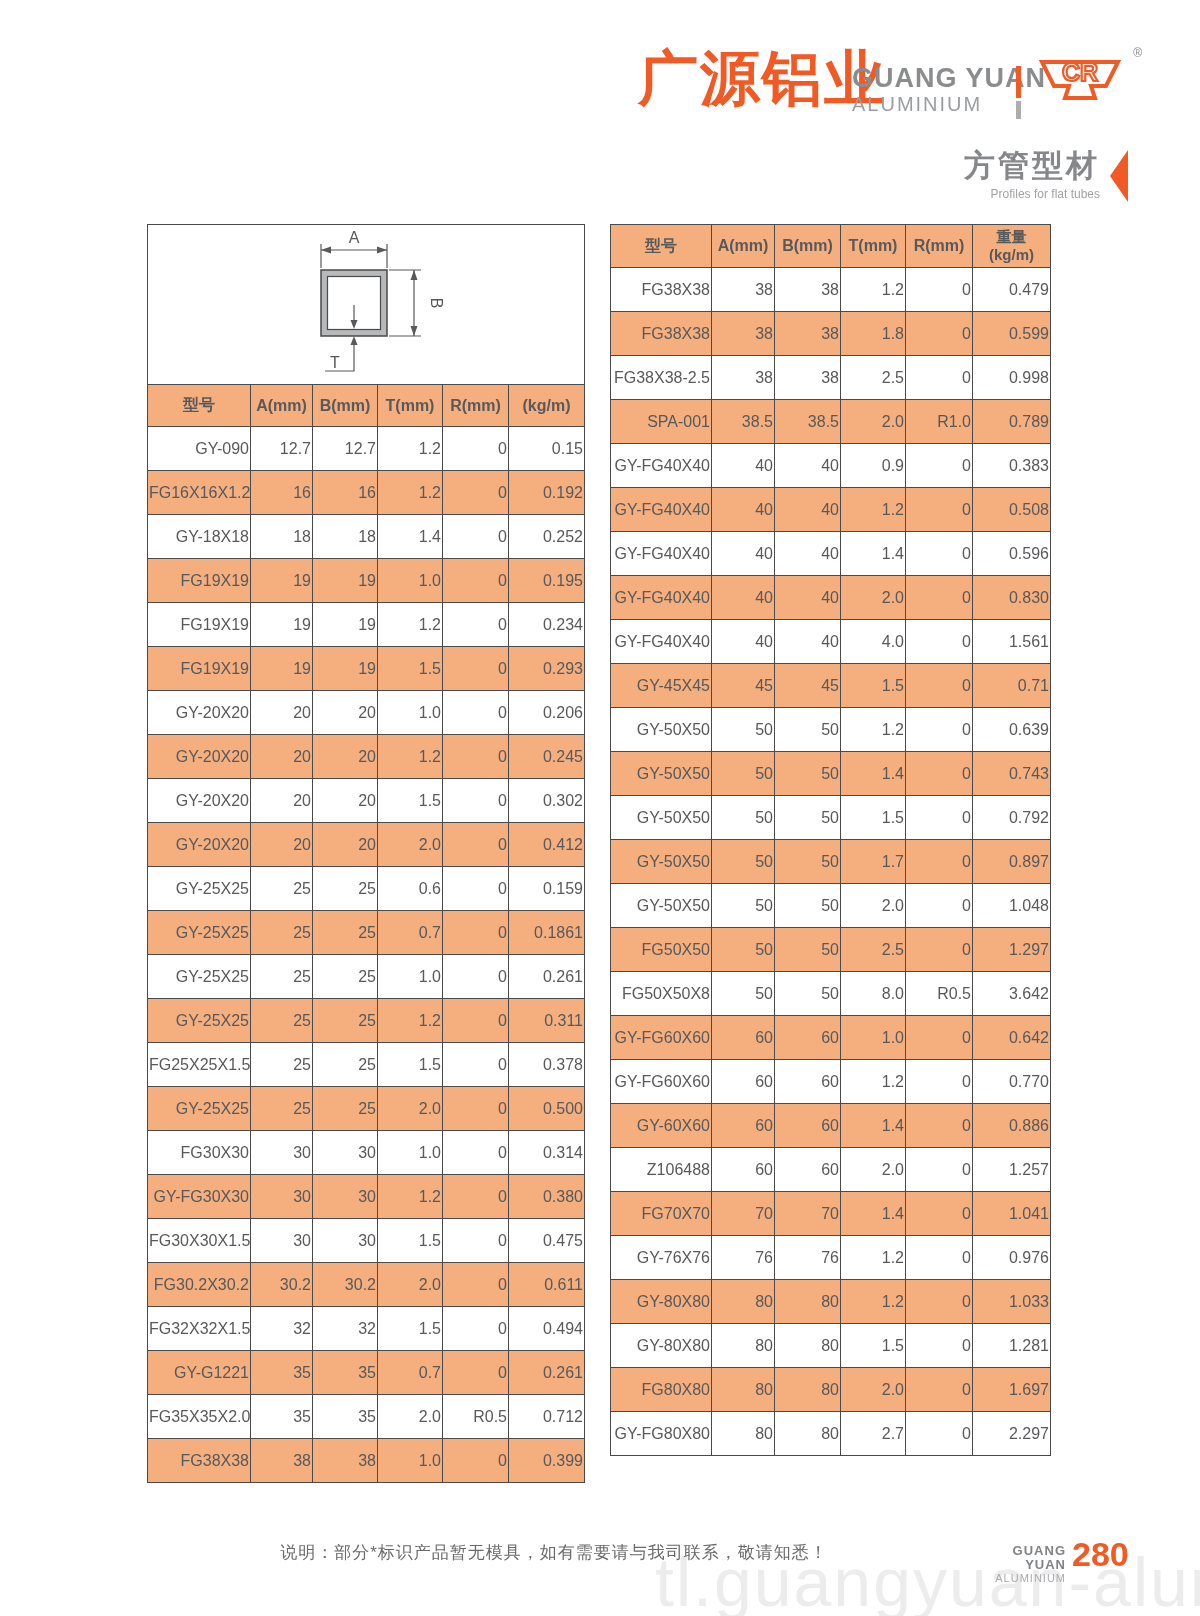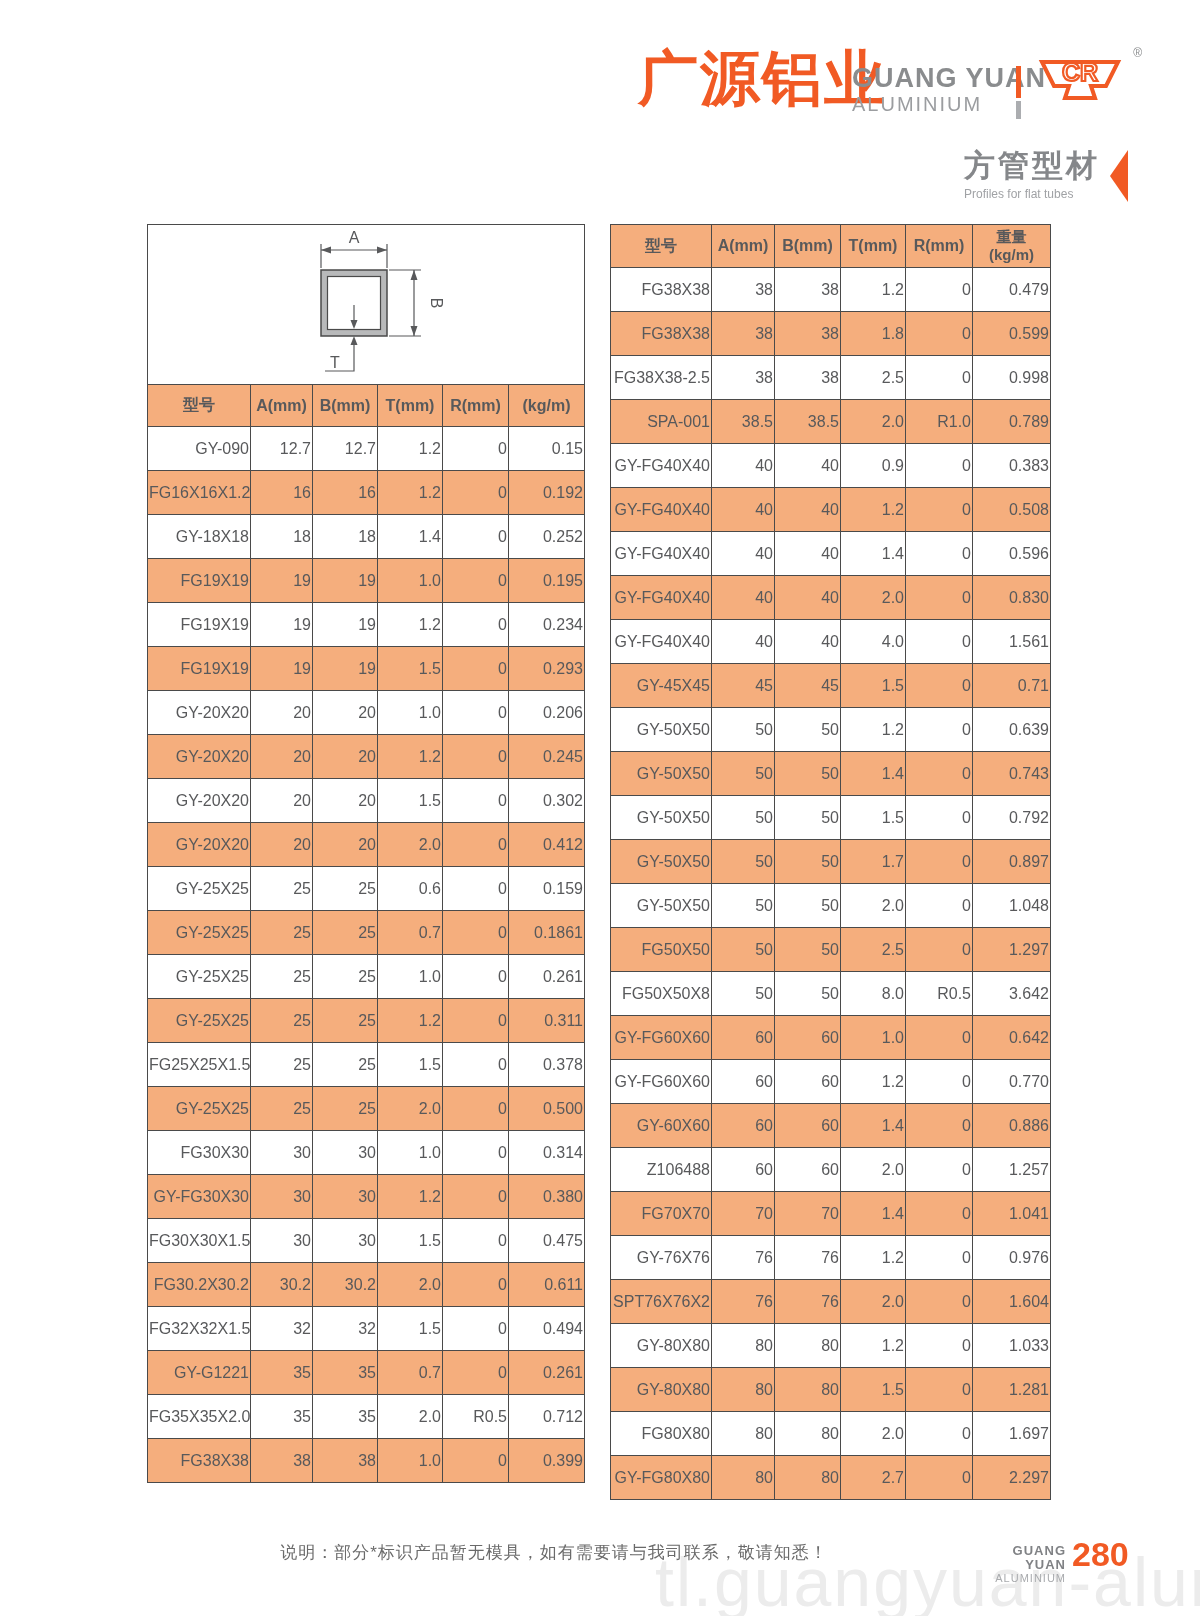--- a/index.html
+++ b/index.html
@@ -22,21 +22,21 @@
   .logo-en1{font-size:27px;font-weight:bold;letter-spacing:1px;line-height:28px;}
   .logo-en2{font-size:20px;letter-spacing:2px;line-height:24px;color:#9B9DA0;}
   .logo-divider{position:absolute;left:1016px;top:66px;width:5px;height:54px;}
   .div-orange{display:block;width:5px;height:32px;background:var(--orange);}
   .div-gray{display:block;width:5px;height:18px;margin-top:3px;background:#ABADB0;}
   .cr-badge{position:absolute;left:1034px;top:50px;width:100px;height:66px;}
   .reg{position:absolute;right:-8px;top:-4px;font-size:12px;color:#8A8C8E;}
 
   .section-title-block{position:absolute;left:860px;top:148px;width:268px;display:flex;
     justify-content:flex-end;align-items:center;gap:10px;}
-  .titles{text-align:left;}
+  .titles{text-align:right;}
   .title-cn{font-size:31px;font-weight:bold;color:var(--title-gray);letter-spacing:3px;line-height:36px;}
   .title-en{font-size:12px;color:#A0A2A5;line-height:20px;}
   .title-arrow{width:18px;height:52px;background:var(--orange);
     clip-path:polygon(100% 0,0 50%,100% 100%);}
 
   
   .cat-table{position:absolute;border-collapse:collapse;table-layout:fixed;
     font-size:16px;color:var(--cell-text);text-align:center;background:#fff;}
   .cat-table td,.cat-table th{border:1px solid var(--border);font-weight:normal;
     overflow:hidden;padding:0 1px;}
@@ -533,28 +533,20 @@
         </tr>
         <tr>
           <td>GY-76X76</td>
           <td>76</td>
           <td>76</td>
           <td>1.2</td>
           <td>0</td>
           <td>0.976</td>
         </tr>
         <tr>
-          <td>SPT76X76X2</td>
-          <td>76</td>
-          <td>76</td>
-          <td>2.0</td>
-          <td>0</td>
-          <td>1.604</td>
-        </tr>
-        <tr>
           <td>GY-80X80</td>
           <td>80</td>
           <td>80</td>
           <td>1.2</td>
           <td>0</td>
           <td>1.033</td>
         </tr>
         <tr>
           <td>GY-80X80</td>
           <td>80</td>

